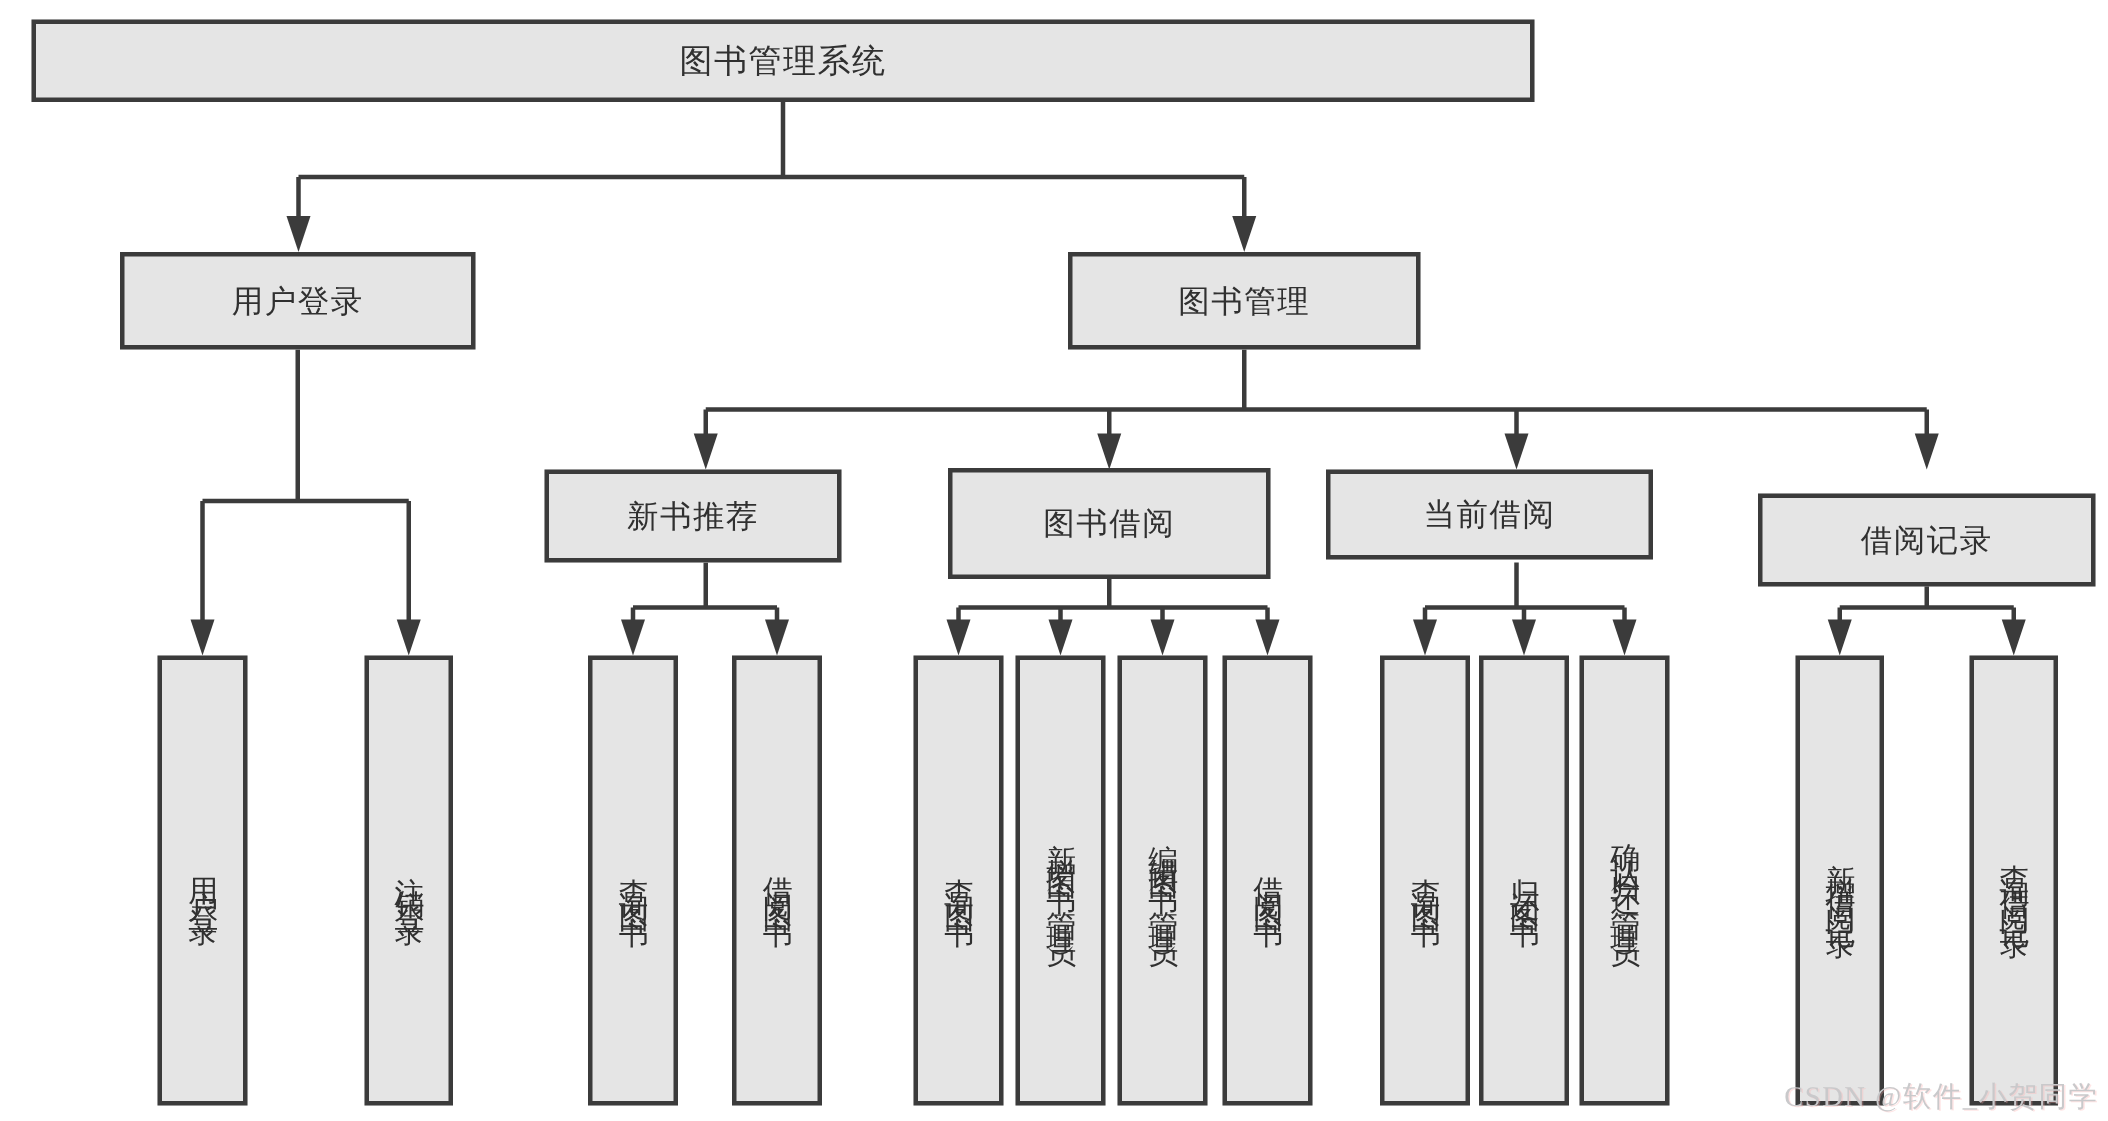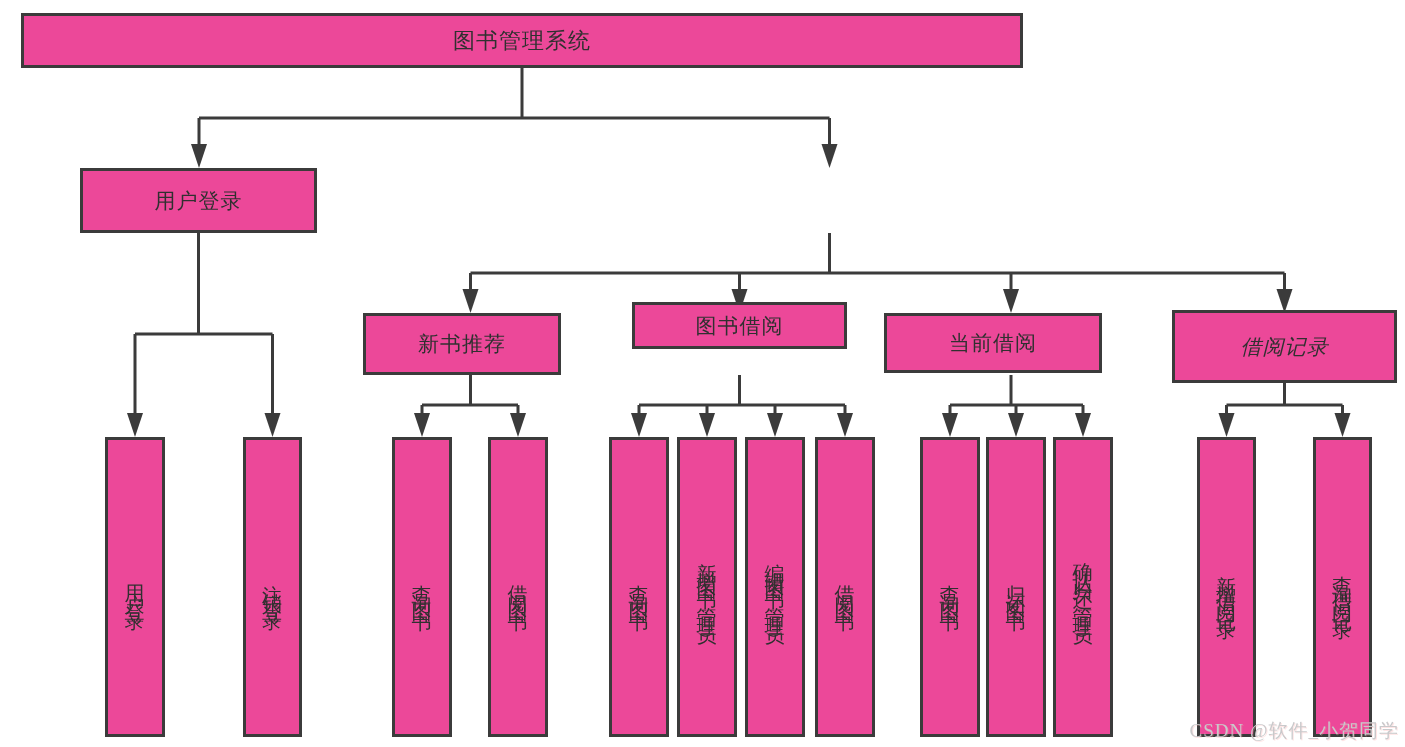--- a/index.html
+++ b/index.html
@@ -25,21 +25,21 @@
     fill: none;
   }
   #connectors polygon {
     fill: var(--line, #3b3b3b);
     stroke: none;
   }
   .box {
     position: absolute;
     box-sizing: border-box;
     border: 3px solid var(--box-border, #3b3b3b);
-    background: #ec4899;
+    background: #e5e5e5;
     color: var(--text, #303030);
     display: flex;
     align-items: center;
     justify-content: center;
     text-align: center;
     white-space: nowrap;
   }
   .box.lvl1 { font-size: 22px; letter-spacing: 1px; }
   .box.lvl2, .box.lvl3 { font-size: 21px; letter-spacing: 1px; }
   .box.leaf {
@@ -100,25 +100,26 @@
     <polygon points="1075,413 1091,413 1083,437"></polygon>
 
     <path d="M1284.5 375 V405 M1226.5 405 H1342.5 M1226.5 405 V415 M1342.5 405 V415"></path>
     <polygon points="1218.5,413 1234.5,413 1226.5,437"></polygon>
     <polygon points="1334.5,413 1350.5,413 1342.5,437"></polygon>
   </svg>
 
   <div class="box lvl1" style="left:21px; top:13px; width:1002px; height:55px;">图书管理系统</div>
 
   <div class="box lvl2" style="left:80px; top:168px; width:237px; height:65px;">用户登录</div>
+  <div class="box lvl2" style="left:712px; top:168px; width:235px; height:65px;">图书管理</div>
 
   <div class="box lvl3" style="left:363px; top:313px; width:198px; height:62px;">新书推荐</div>
-  <div class="box lvl3" style="left:632px; top:302px; width:215px; height:47px;">图书借阅</div>
+  <div class="box lvl3" style="left:632px; top:312px; width:215px; height:74px;">图书借阅</div>
   <div class="box lvl3" style="left:884px; top:313px; width:218px; height:60px;">当前借阅</div>
-  <div class="box lvl3" style="left:1172px; top:310px; width:225px; height:73px;font-style:italic;">借阅记录</div>
+  <div class="box lvl3" style="left:1172px; top:329px; width:225px; height:62px;">借阅记录</div>
 
   <div class="box leaf" style="left:105px; top:437px; width:60px; height:300px;">用户登录</div>
   <div class="box leaf" style="left:243px; top:437px; width:59px; height:300px;">注销登录</div>
 
   <div class="box leaf" style="left:392px; top:437px; width:60px; height:300px;">查询图书</div>
   <div class="box leaf" style="left:488px; top:437px; width:60px; height:300px;">借阅图书</div>
 
   <div class="box leaf" style="left:609px; top:437px; width:60px; height:300px;">查询图书</div>
   <div class="box leaf" style="left:677px; top:437px; width:60px; height:300px;">新增图书（管理员）</div>
   <div class="box leaf" style="left:745px; top:437px; width:60px; height:300px;">编辑图书（管理员）</div>

